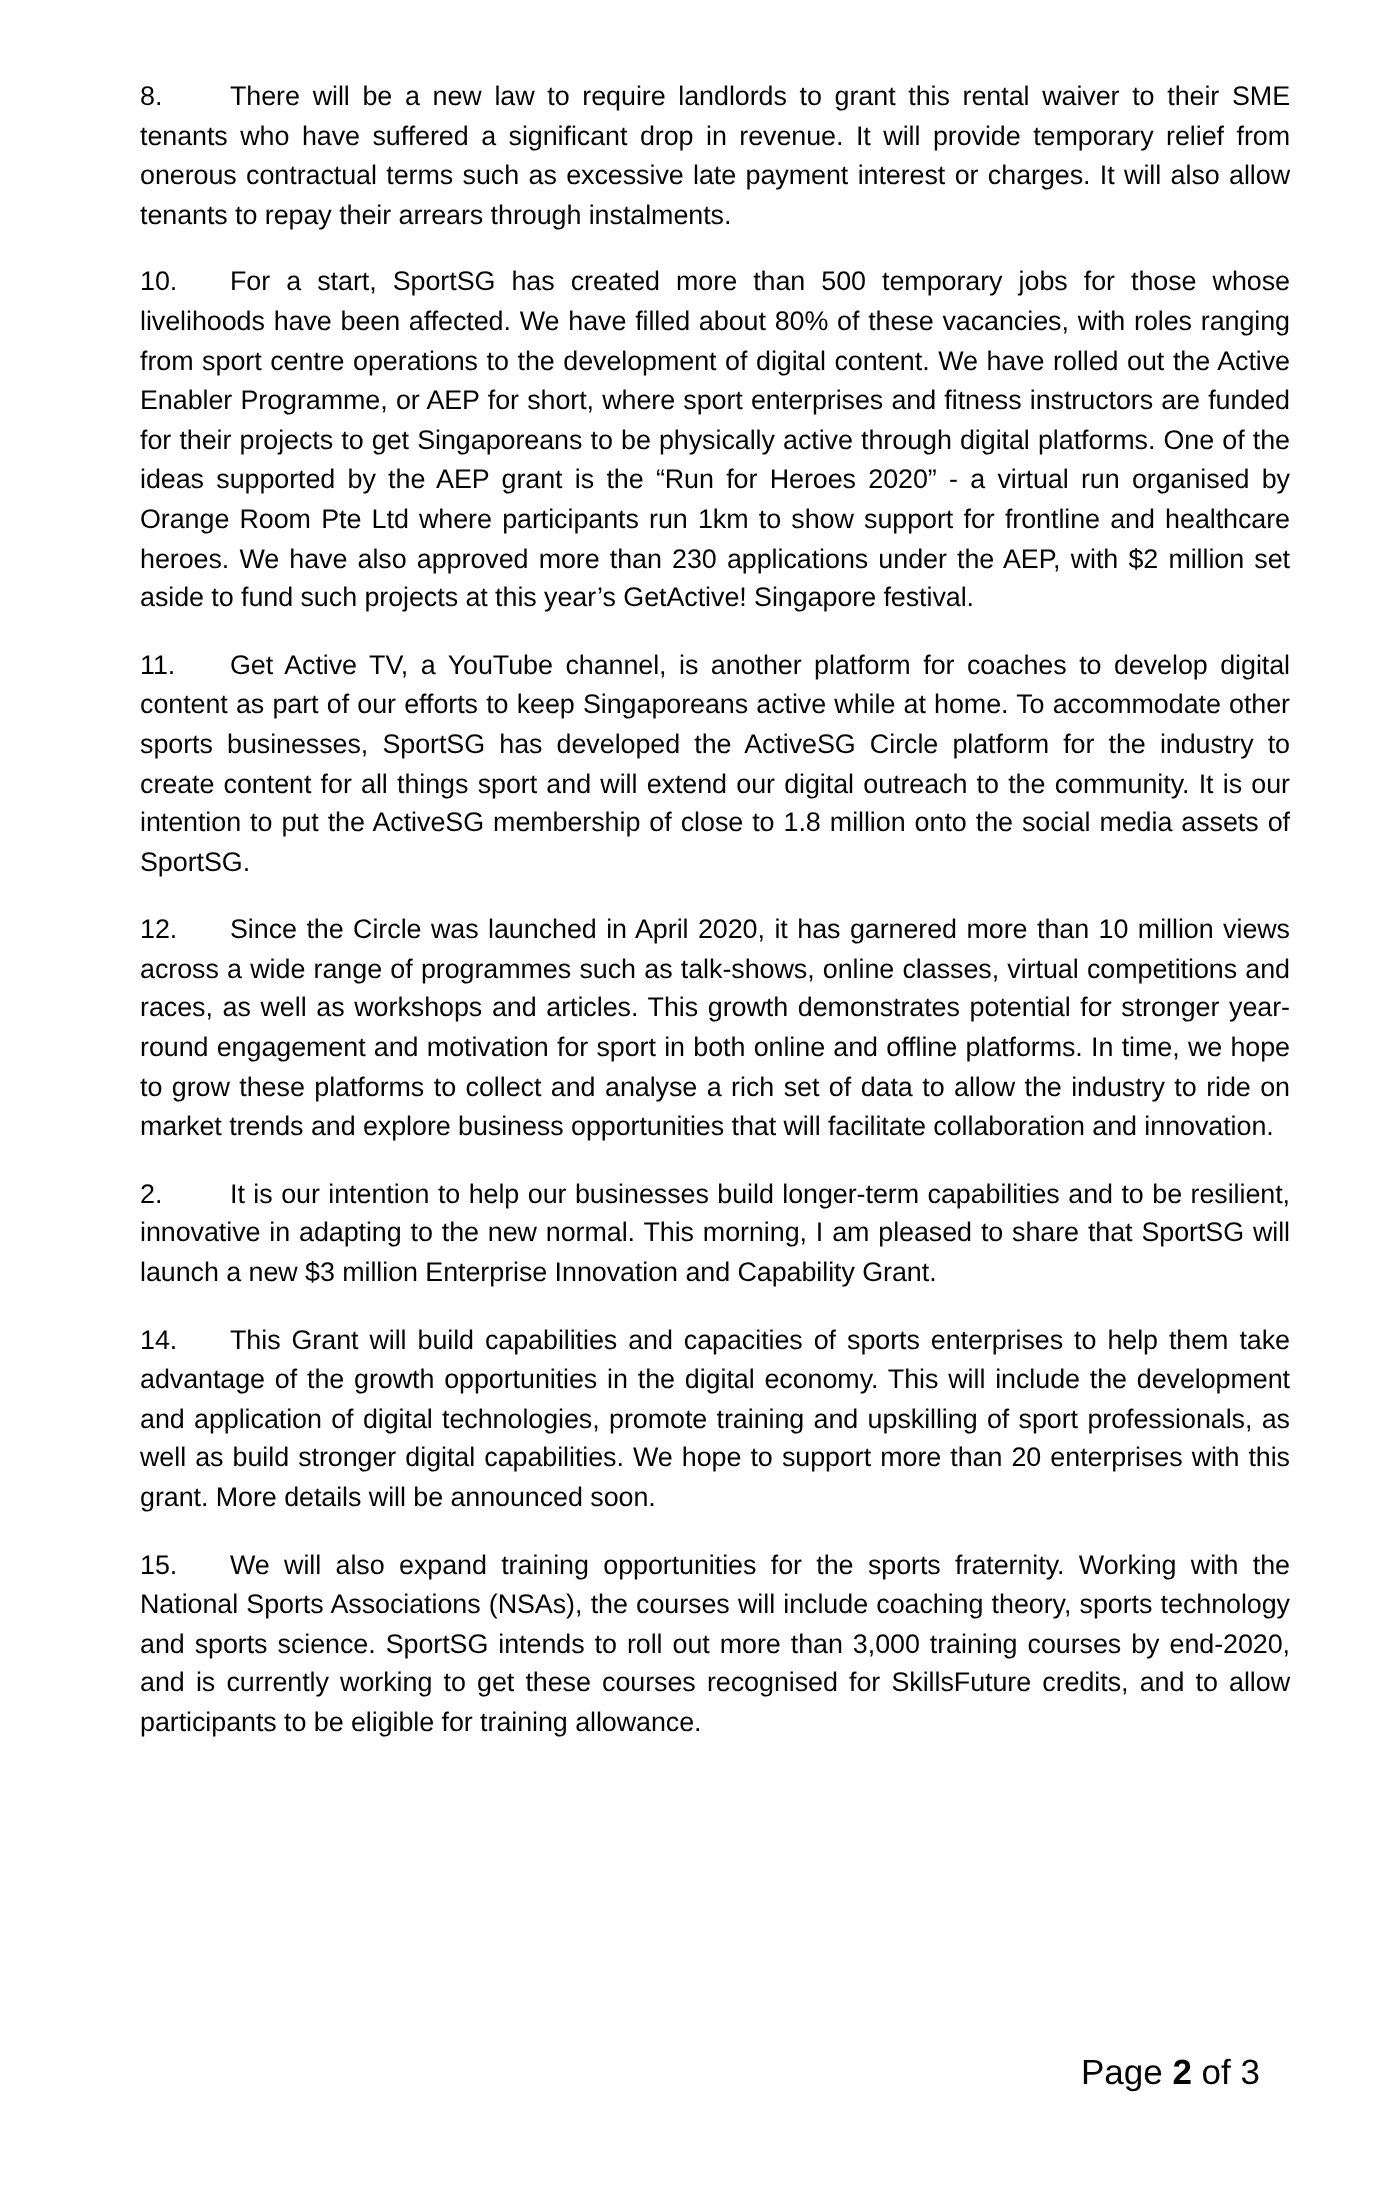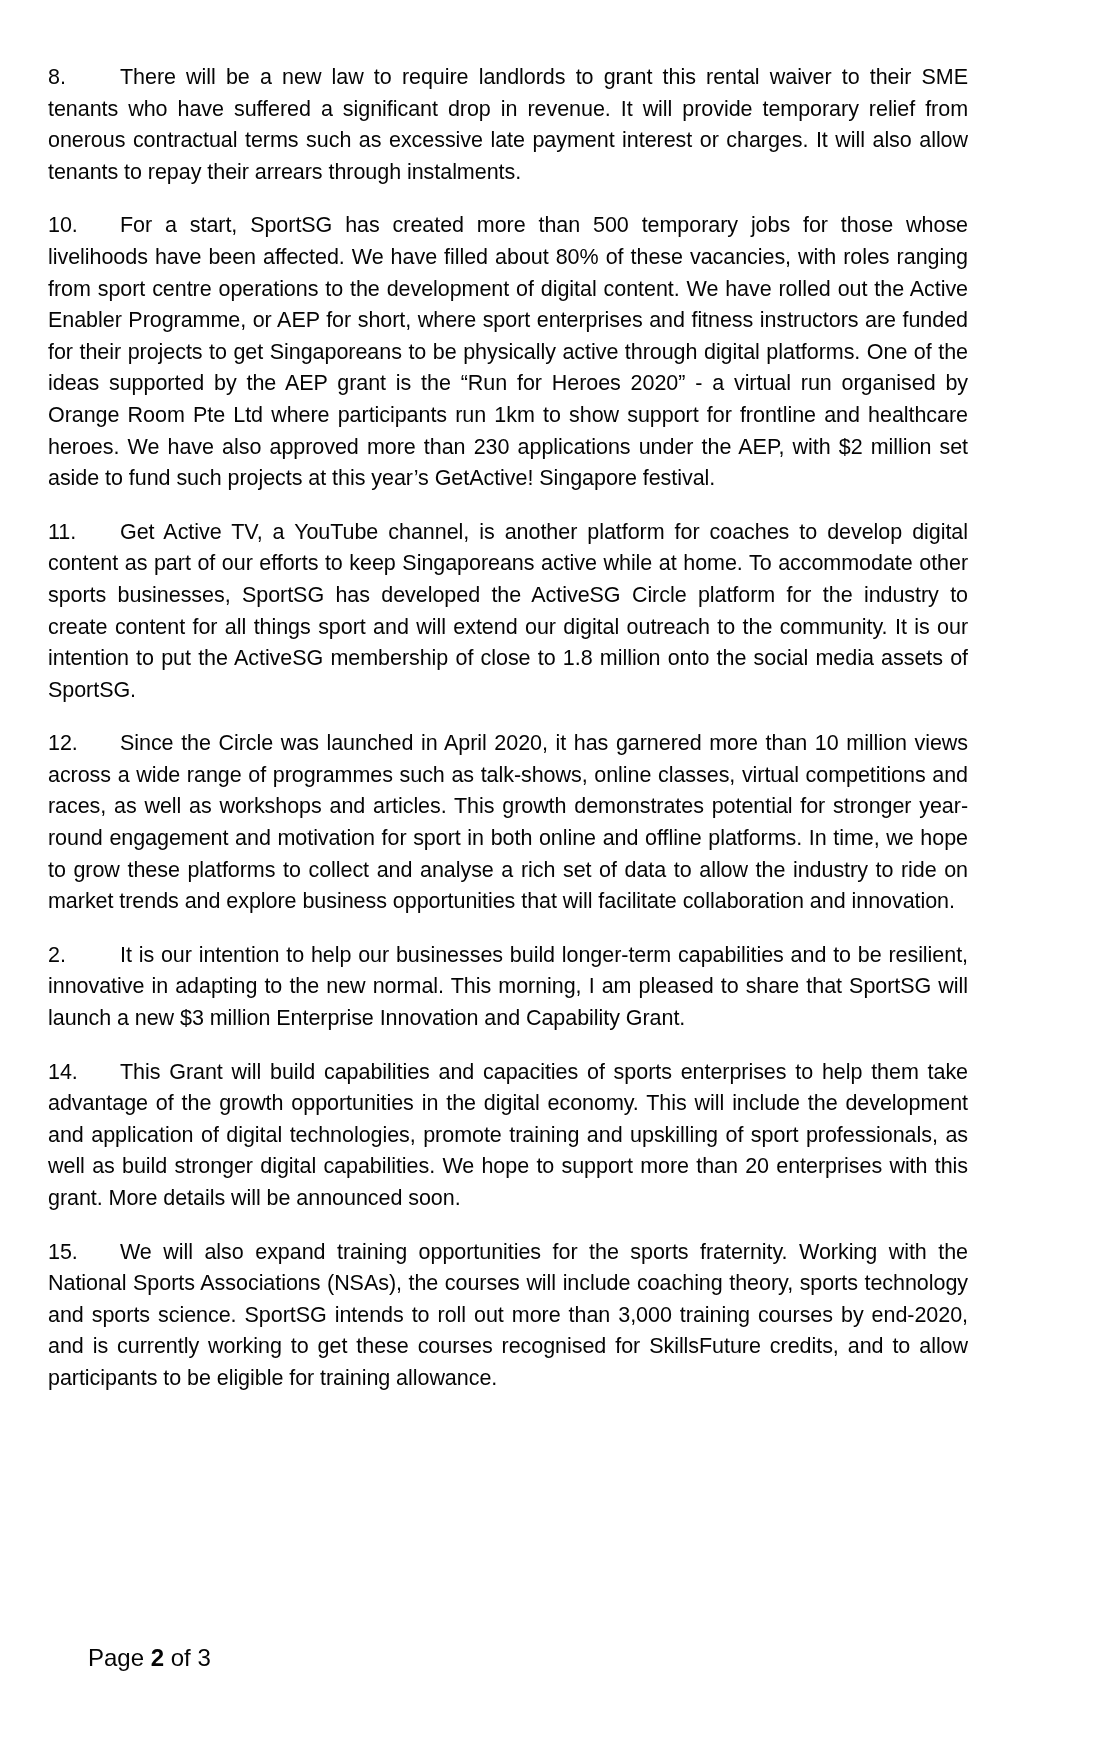--- a/index.html
+++ b/index.html
@@ -6,21 +6,21 @@
     margin: 0;
     padding: 0;
     background: #ffffff;
   }
   .page {
     position: relative;
     width: 1100px;
     height: 1750px;
     background: #ffffff;
     box-sizing: border-box;
-    padding: 62px 92px 0 48px;
+    padding: 62px 92px 0 112px;
     font-family: "Liberation Sans", sans-serif;
     color: #000000;
     overflow: hidden;
   }
   .body-copy {
     width: 920px;
   }
   p.para {
     margin: 0 0 22px 0;
     font-size: 21.5px;
@@ -36,22 +36,22 @@
   }
   .num {
     display: inline-block;
     width: 72px;
   }
   .footer {
     position: absolute;
     left: 88px;
     right: 92px;
     bottom: 78px;
-    text-align: left;
-    font-size: 24px;
+    text-align: right;
+    font-size: 28px;
     line-height: 28px;
     color: #050505;
   }
   .footer .pg-num {
     font-weight: bold;
   }
   .footer span { white-space: pre; }
 </style>
 </head>
 <body>

